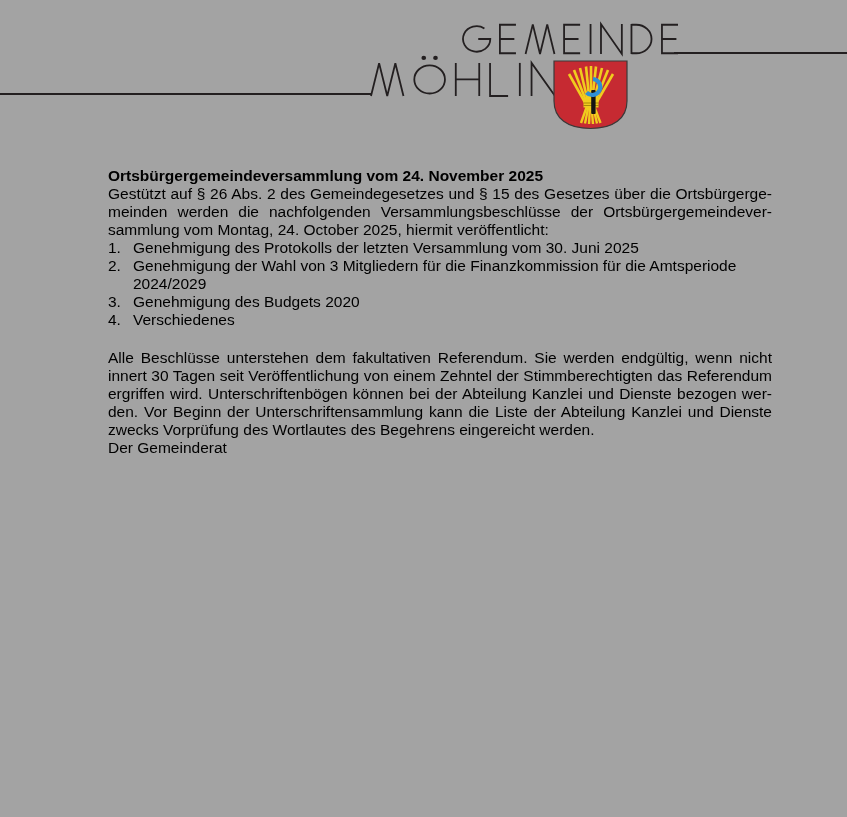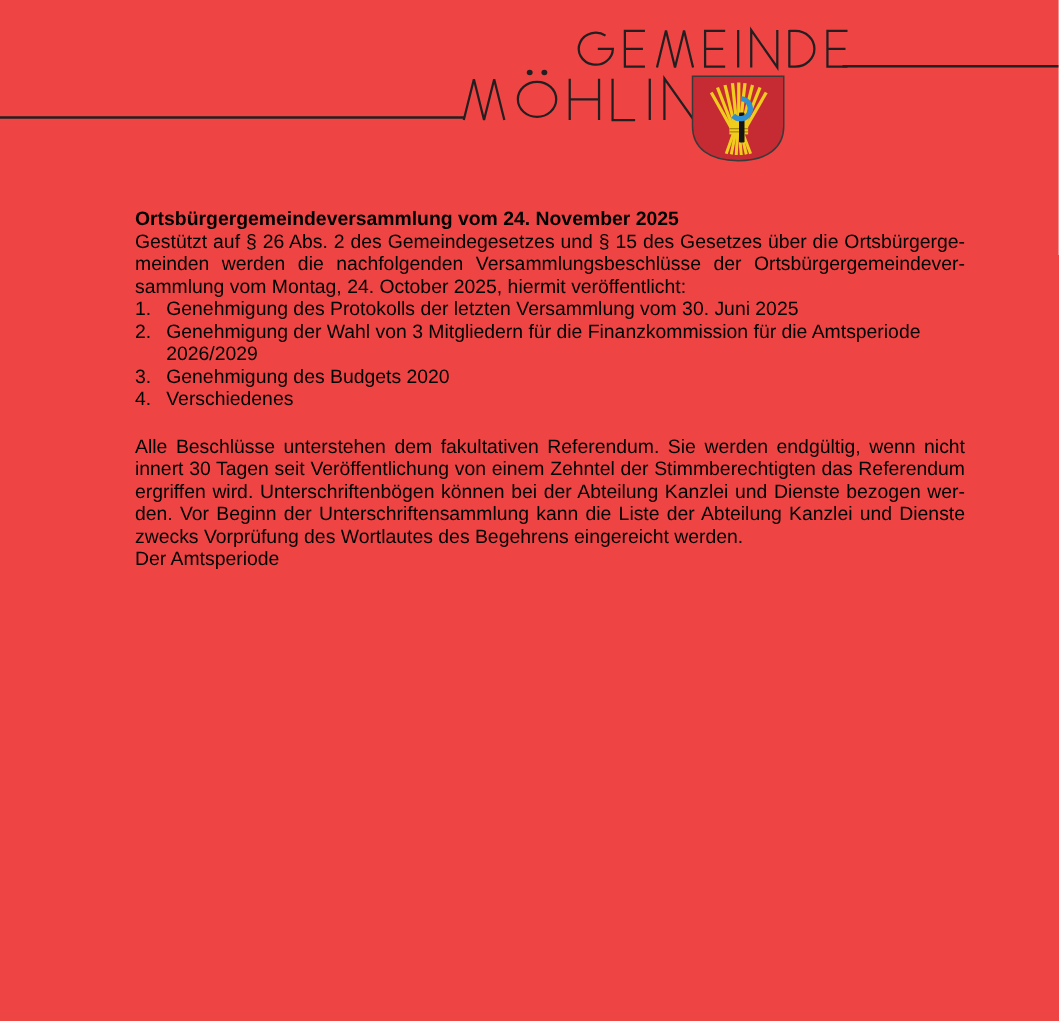--- a/index.html
+++ b/index.html
@@ -1,20 +1,20 @@
 <!DOCTYPE html>
 <html><head>
 <meta charset="utf-8">
 <style>
   html, body { margin: 0; padding: 0; background: #ffffff; }
   .page {
     position: relative;
     width: 847px;
     height: 817px;
-    background: #ef4444;
+    background: #a3a3a3;
     overflow: hidden;
     font-family: "Liberation Sans", sans-serif;
     color: #000000;
   }
   
   .letterhead svg { display: block; overflow: visible; }
   .rule-left {
     position: absolute; left: 0; top: 93px;
     width: 372px; height: 2px; background: #231F20;
   }
@@ -130,31 +130,31 @@
 
     <p class="intro">Gestützt auf § 26 Abs. 2 des Gemeindegesetzes und § 15 des Gesetzes über die Ortsbürgerge­meinden werden die nachfolgenden Versammlungsbeschlüsse der Ortsbürgergemeindever­sammlung vom Montag, 24. October 2025, hiermit veröffentlicht:</p>
 
     <div class="agenda">
       <div class="agenda-row">
         <span class="agenda-num">1.</span>
         <span class="agenda-text">Genehmigung des Protokolls der letzten Versammlung vom 30. Juni 2025</span>
       </div>
       <div class="agenda-row">
         <span class="agenda-num">2.</span>
-        <span class="agenda-text">Genehmigung der Wahl von 3 Mitgliedern für die Finanzkommission für die Amtsperiode 2026/2029</span>
+        <span class="agenda-text">Genehmigung der Wahl von 3 Mitgliedern für die Finanzkommission für die Amtsperiode 2024/2029</span>
       </div>
       <div class="agenda-row">
         <span class="agenda-num">3.</span>
         <span class="agenda-text">Genehmigung des Budgets 2020</span>
       </div>
       <div class="agenda-row">
         <span class="agenda-num">4.</span>
         <span class="agenda-text">Verschiedenes</span>
       </div>
     </div>
 
     <p class="note">Alle Beschlüsse unterstehen dem fakultativen Referendum. Sie werden endgültig, wenn nicht innert 30 Tagen seit Veröffentlichung von einem Zehntel der Stimmberechtigten das Referendum ergriffen wird. Unterschriftenbögen können bei der Abteilung Kanzlei und Dienste bezogen wer­den. Vor Beginn der Unterschriftensammlung kann die Liste der Abteilung Kanzlei und Dienste zwecks Vorprüfung des Wortlautes des Begehrens eingereicht werden.</p>
 
 
-    <p class="signature">Der Amtsperiode</p>
+    <p class="signature">Der Gemeinderat</p>
 
   </div>
 </div>
 
 </body></html>

